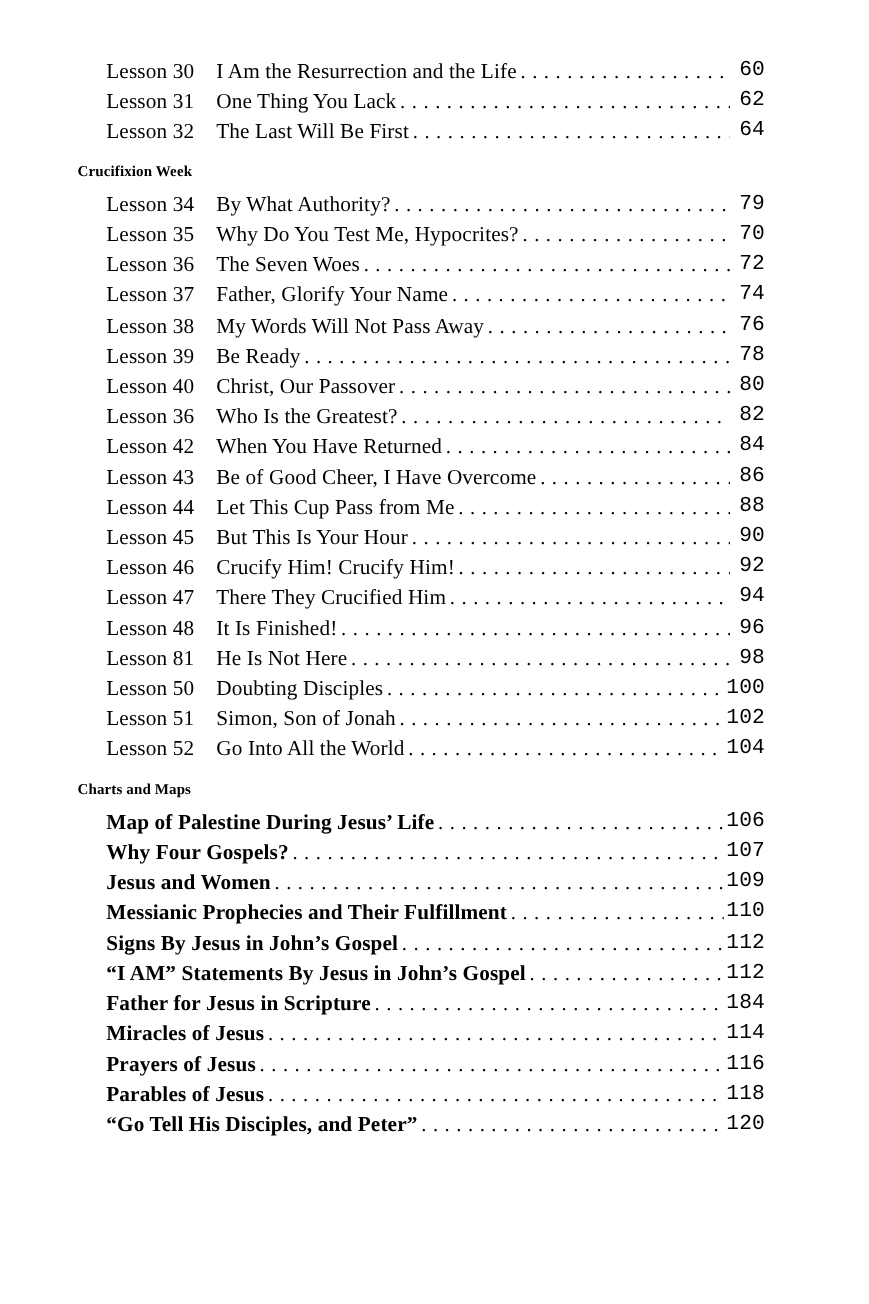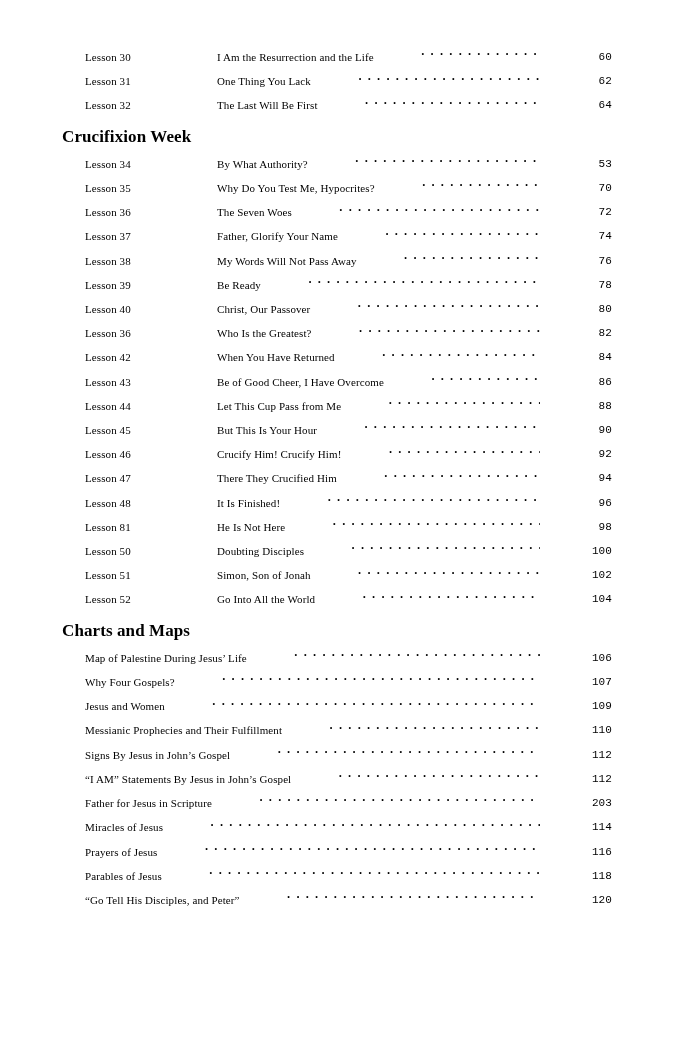--- a/index.html
+++ b/index.html
@@ -23,56 +23,56 @@
     padding: 45px 83px 0 62px;
   }
 
   .toc {
     width: 100%;
   }
 
   
   .section-head {
     font-weight: bold;
-    font-size: 17px;
+    font-size: 12px;
     line-height: 24.2px;
     letter-spacing: .1px;
     margin-top: 7px;
     margin-bottom: 3px;
   }
   .section-head:first-child {
     margin-top: 0;
   }
 
   
   .entry {
     display: flex;
-    align-items: center;
-    font-size: 11px;
+    align-items: flex-end;
+    font-size: 17px;
     line-height: 24.2px;
     padding-left: 23px;
     white-space: nowrap;
-    gap: 44px;
   }
 
   .entry-num {
     flex: 0 0 auto;
     width: 88px;
     letter-spacing: .1px;
   }
 
   .entry-title {
     flex: 0 0 auto;
     letter-spacing: .1px;
     padding-right: 3px;
   }
 
   
   .entry.no-num .entry-title {
     padding-right: 3px;
+    font-weight: bold;
   }
 
   .leader {
     flex: 1 1 auto;
     position: relative;
     overflow: hidden;
     height: 1em;
     margin: 0 2px 0 0;
   }
   .leader::after {
@@ -114,21 +114,21 @@
         <span class="entry-num">Lesson 32</span>
         <span class="entry-title">The Last Will Be First</span>
         <span class="leader"></span>
         <span class="entry-page">64</span>
       </div>
       <div class="section-head">Crucifixion Week</div>
       <div class="entry">
         <span class="entry-num">Lesson 34</span>
         <span class="entry-title">By What Authority?</span>
         <span class="leader"></span>
-        <span class="entry-page">53</span>
+        <span class="entry-page">79</span>
       </div>
       <div class="entry">
         <span class="entry-num">Lesson 35</span>
         <span class="entry-title">Why Do You Test Me, Hypocrites?</span>
         <span class="leader"></span>
         <span class="entry-page">70</span>
       </div>
       <div class="entry">
         <span class="entry-num">Lesson 36</span>
         <span class="entry-title">The Seven Woes</span>
@@ -258,21 +258,21 @@
         <span class="entry-page">112</span>
       </div>
       <div class="entry no-num">
         <span class="entry-title">“I AM” Statements By Jesus in John’s Gospel</span>
         <span class="leader"></span>
         <span class="entry-page">112</span>
       </div>
       <div class="entry no-num">
         <span class="entry-title">Father for Jesus in Scripture</span>
         <span class="leader"></span>
-        <span class="entry-page">203</span>
+        <span class="entry-page">184</span>
       </div>
       <div class="entry no-num">
         <span class="entry-title">Miracles of Jesus</span>
         <span class="leader"></span>
         <span class="entry-page">114</span>
       </div>
       <div class="entry no-num">
         <span class="entry-title">Prayers of Jesus</span>
         <span class="leader"></span>
         <span class="entry-page">116</span>

